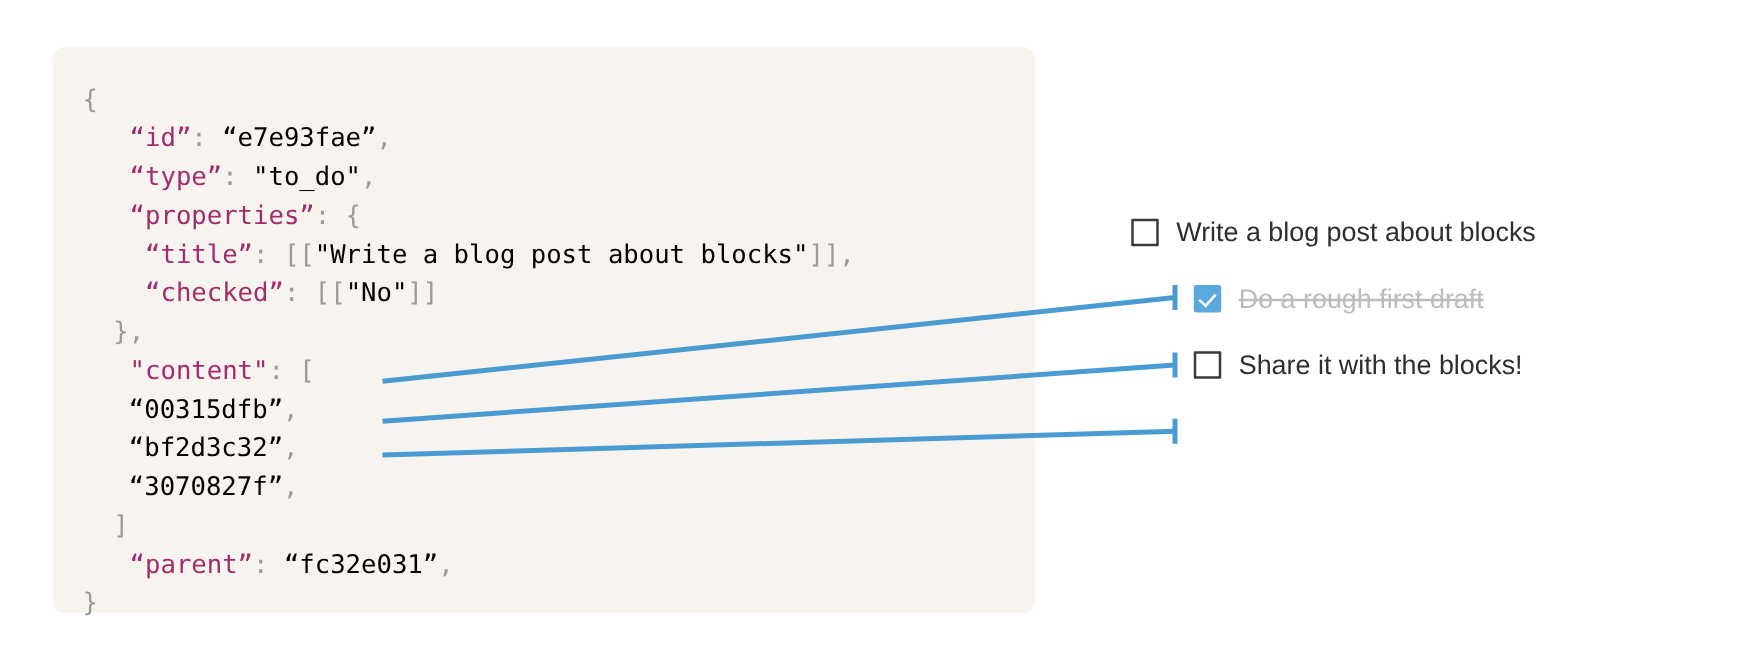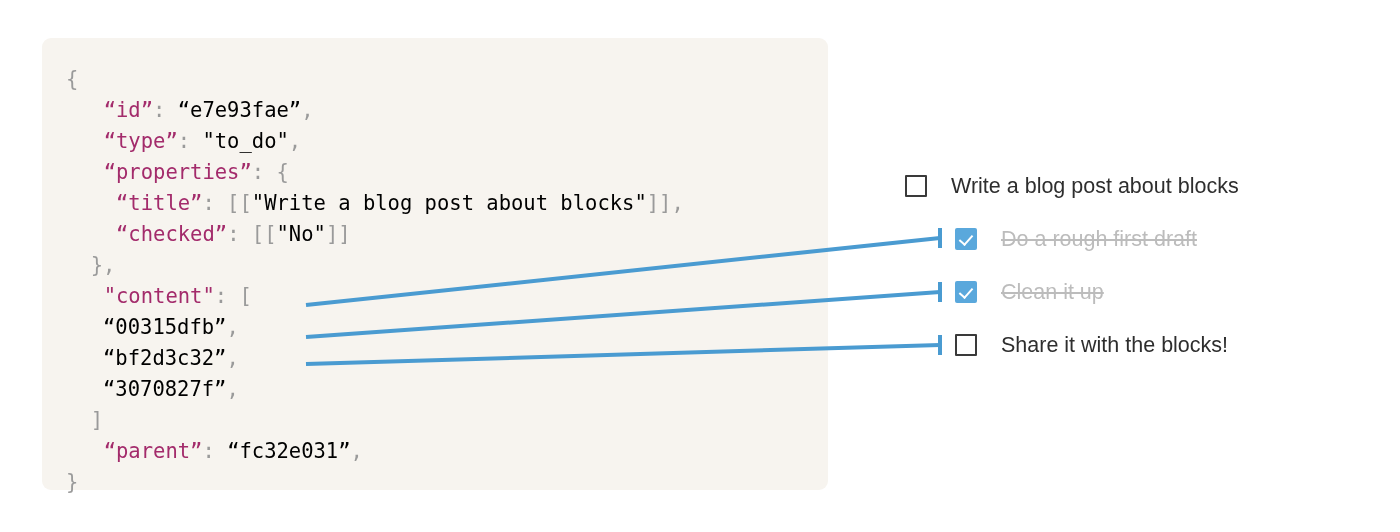--- a/index.html
+++ b/index.html
@@ -90,21 +90,21 @@
     left: 6.5px;
     top: 3.5px;
     width: 6px;
     height: 11px;
     border: solid #ffffff;
     border-width: 0 2.6px 2.6px 0;
     transform: rotate(42deg);
   }
 
   .check-label {
-    margin-left: 24px;
+    margin-left: 14px;
     font-size: 21.5px;
     color: #2e2e2e;
     font-family: "Liberation Sans", sans-serif;
     white-space: nowrap;
   }
   .check-label.done {
     color: #bcbcbc;
     text-decoration: line-through;
     text-decoration-color: #bcbcbc;
     text-decoration-thickness: 1.6px;
@@ -136,20 +136,16 @@
 <div id="checklist">
     <div class="check-row">
       <div class="box unchecked"></div>
       <div class="check-label">Write a blog post about blocks</div>
     </div>
     <div class="check-row indent">
       <div class="box checked"></div>
       <div class="check-label done">Do a rough first draft</div>
     </div>
     <div class="check-row indent">
-      <div class="box checked"></div>
-      <div class="check-label done">Clean it up</div>
-    </div>
-    <div class="check-row indent">
       <div class="box unchecked"></div>
       <div class="check-label">Share it with the blocks!</div>
     </div>
   </div>
 
 </body></html>

